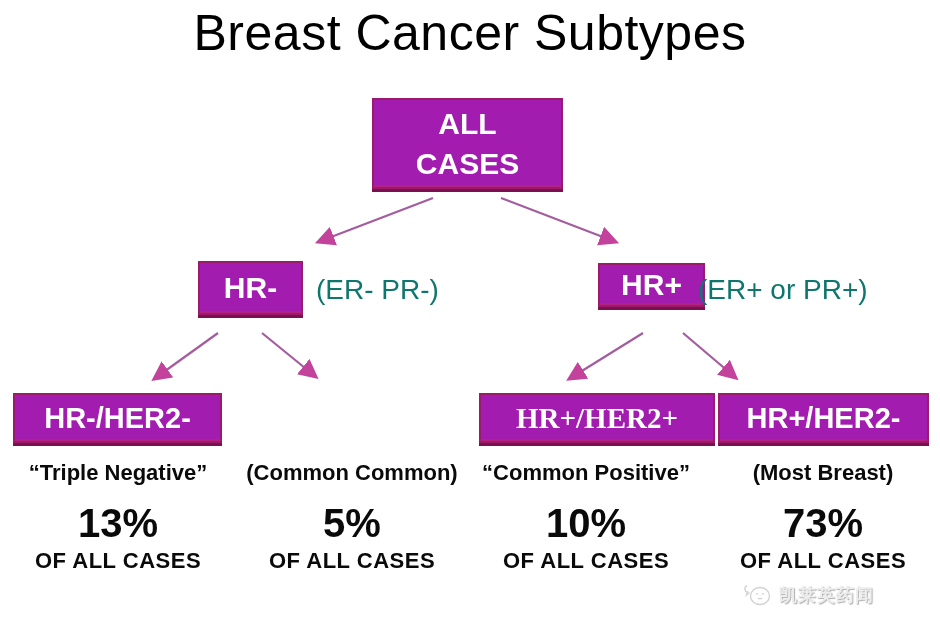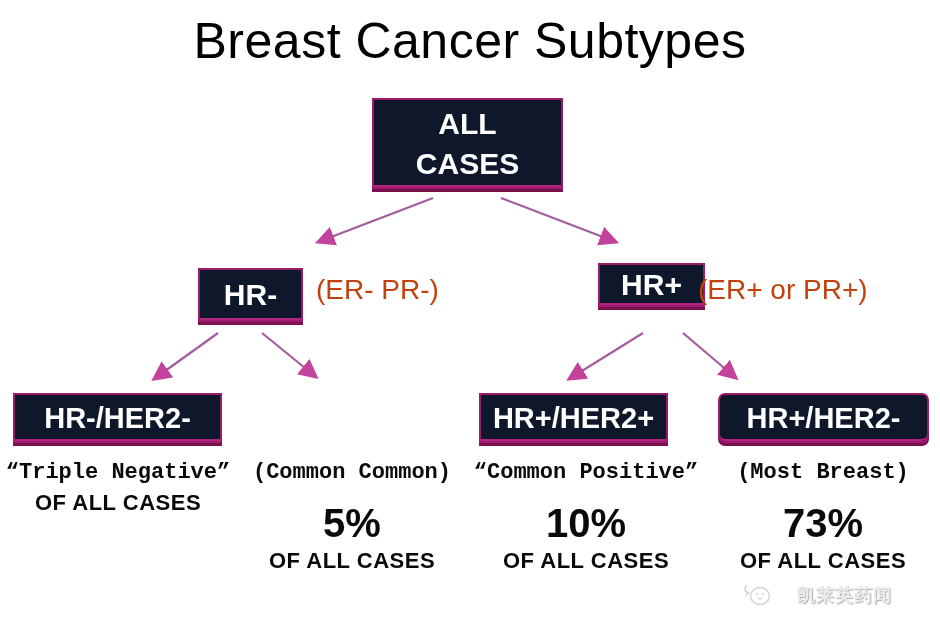--- a/index.html
+++ b/index.html
@@ -1,56 +1,56 @@
 <!DOCTYPE html>
 <html><head>
 <meta charset="utf-8">
 <style>
   html,body{margin:0;padding:0;background:#ffffff;}
   .canvas{
     position:relative;width:940px;height:634px;background:#ffffff;overflow:hidden;
     font-family:"Liberation Sans","DejaVu Sans",sans-serif;color:#000;
   }
   .title{
-    position:absolute;top:12px;left:0;width:100%;text-align:center;
+    position:absolute;top:4px;left:0;width:100%;text-align:center;
     font-size:50px;font-weight:400;letter-spacing:.5px;color:#000;
   }
   .node{
-    position:absolute;background:#0f172a;border:2px solid #9c1a6c;
+    position:absolute;background:#a21caf;border:2px solid #9c1a6c;
     box-shadow:0 3px 0 #7c104f, inset 0 -2px 0 #b3247f;
     color:#fff;font-weight:bold;display:flex;align-items:center;justify-content:center;
     text-align:center;box-sizing:border-box;
   }
   .node-root{left:372px;top:98px;width:191px;height:91px;font-size:30px;line-height:1.33;white-space:pre-line;}
-  .node-hrneg{left:198px;top:268px;width:105px;height:54px;font-size:30px;}
+  .node-hrneg{left:198px;top:261px;width:105px;height:54px;font-size:30px;}
   .node-hrpos{left:598px;top:263px;width:107px;height:44px;font-size:30px;}
   .node-sub{top:393px;height:50px;font-size:29px;}
   .node-sub1{left:13px;width:209px;}
   .node-sub2{left:246px;width:211px;}
-  .node-sub3{left:479px;width:189px;}
-  .node-sub4{left:718px;width:211px;border-radius:7px;}
+  .node-sub3{left:479px;width:236px;font-family:Liberation Serif, serif;}
+  .node-sub4{left:718px;width:211px;}
   .side-note{
     position:absolute;top:263px;height:54px;display:flex;align-items:center;
-    font-size:28px;color:#c2410c;white-space:nowrap;
+    font-size:28px;color:#0f766e;white-space:nowrap;
   }
   .side-note-neg{left:316px;}
   .side-note-pos{left:698px;}
   .col{
     position:absolute;top:459px;width:234px;text-align:center;color:#0a0a0a;
   }
   .col1{left:1px;}
   .col2{left:235px;}
   .col3{left:469px;}
   .col4{left:706px;}
-  .col .tag{font-size:22px;font-weight:bold;line-height:28px;white-space:nowrap;font-family:Liberation Mono, monospace;}
+  .col .tag{font-size:22px;font-weight:bold;line-height:28px;white-space:nowrap;}
   .col .percent{font-size:40px;font-weight:bold;line-height:44px;margin-top:14px;}
   .col .caption{font-size:22px;font-weight:bold;letter-spacing:.5px;line-height:26px;margin-top:3px;white-space:nowrap;}
   .arrow-layer{position:absolute;left:0;top:0;width:940px;height:634px;pointer-events:none;}
   .watermark{
-    position:absolute;left:744px;top:580px;height:30px;display:flex;align-items:center;gap:23px;
+    position:absolute;left:744px;top:580px;height:30px;display:flex;align-items:center;gap:5px;
     color:#ededed;font-size:18px;font-weight:bold;letter-spacing:1px;white-space:nowrap;
     text-shadow:1px 1px 1px #aeaeae, -0.5px -0.5px 0 #ffffff;
   }
   .watermark svg{display:block;}
 </style>
 </head>
 <body>
 
 <div class="canvas">
 
@@ -80,20 +80,21 @@
 
   <div class="node node-hrpos">HR+</div>
   <div class="side-note side-note-pos">(ER+ or PR+)</div>
 
   <div class="node node-sub node-sub1">HR-/HER2-</div>
   <div class="node node-sub node-sub3">HR+/HER2+</div>
   <div class="node node-sub node-sub4">HR+/HER2-</div>
 
   <div class="col col1">
     <div class="tag">“Triple Negative”</div>
+    <div class="percent">13%</div>
     <div class="caption">OF ALL CASES</div>
   </div>
   <div class="col col2">
     <div class="tag">(Common Common)</div>
     <div class="percent">5%</div>
     <div class="caption">OF ALL CASES</div>
   </div>
   <div class="col col3">
     <div class="tag">“Common Positive”</div>
     <div class="percent">10%</div>

